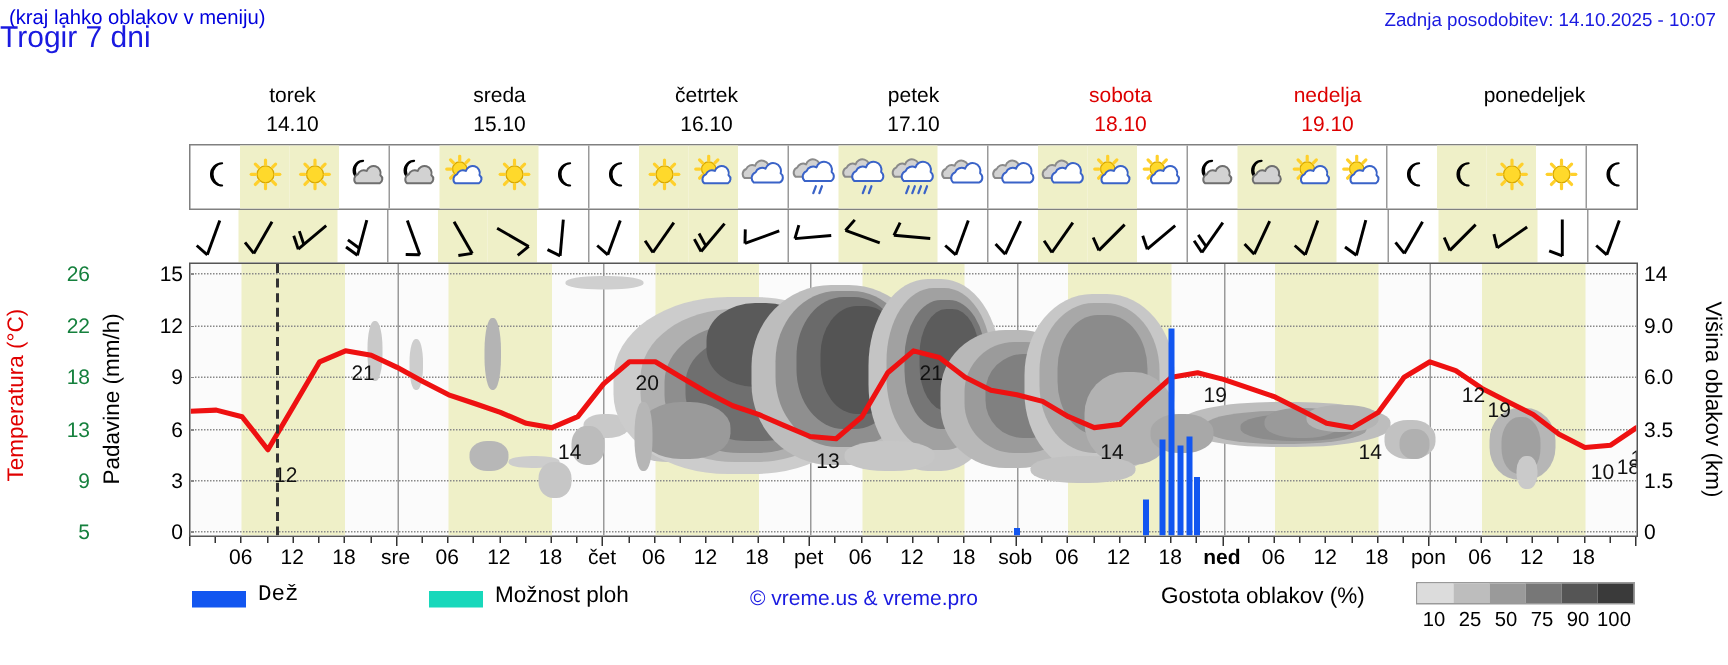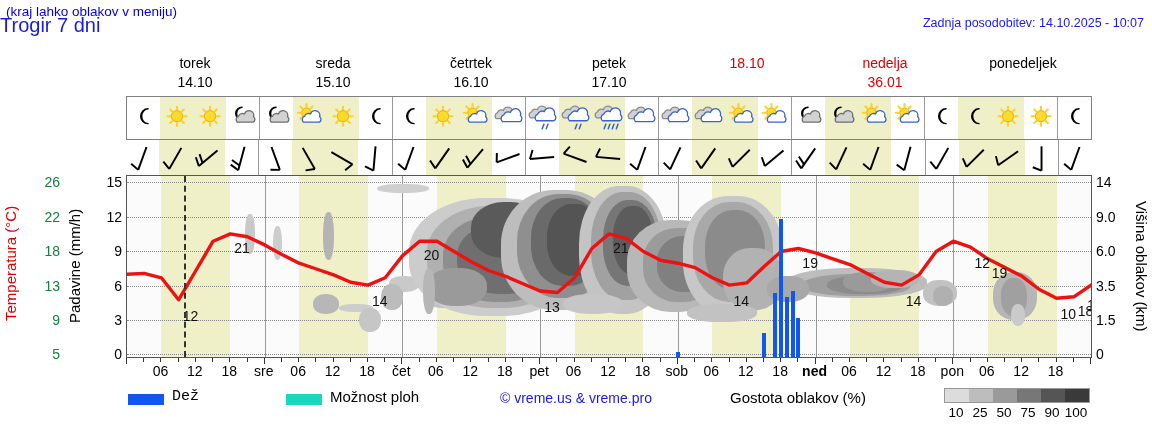--- a/index.html
+++ b/index.html
@@ -3,21 +3,21 @@
 <meta charset="utf-8">
 <style>
   html,body{margin:0;padding:0;background:#fff;}
   body{width:1152px;height:443px;position:relative;
        font-family:"Liberation Sans", sans-serif;overflow:hidden;}
   .abs{position:absolute;}
 
   
   #hdr-left{left:6px;top:4px;font-size:13.5px;color:#0000dd;}
   #hdr-title{left:0;right:0;top:14px;text-align:left;font-size:20px;color:#1a1ae0;}
-  #hdr-right{right:8px;top:16px;font-size:12.5px;color:#1a1ae0;}
+  #hdr-right{right:8px;top:6px;font-size:12.5px;color:#1a1ae0;}
 
   
   #dayband{left:126px;top:54px;width:966px;height:40px;display:flex;}
   .daycell{flex:1 1 0;text-align:center;font-size:14px;color:#000;line-height:19px;}
   .daycell.weekend{color:#dd0000;}
   .dayname{display:block;}
   .daydate{display:block;}
 
   
   #iconstrip{left:126px;top:96px;width:966px;height:44px;
@@ -91,25 +91,26 @@
     </div>
     <div class="daycell">
       <span class="dayname">četrtek</span>
       <span class="daydate">16.10</span>
     </div>
     <div class="daycell">
       <span class="dayname">petek</span>
       <span class="daydate">17.10</span>
     </div>
     <div class="daycell weekend">
+      <span class="dayname">sobota</span>
       <span class="daydate">18.10</span>
     </div>
     <div class="daycell weekend">
       <span class="dayname">nedelja</span>
-      <span class="daydate">36.01</span>
+      <span class="daydate">19.10</span>
     </div>
     <div class="daycell">
       <span class="dayname">ponedeljek</span>
     </div>
   </div>
 
 <div class="abs" id="iconstrip">
     <div class="icell">
       <svg viewBox="0 0 34 32" class="ico">
         <g>
@@ -823,21 +824,21 @@
     <div class="xlab" style="left: 895.143px;">12</div>
     <div class="xlab" style="left: 929.571px;">18</div>
   </div>
 
 <div class="abs" id="legend">
   <div class="lswatch" id="sw-rain" style="left: 2px; top: 8px; background: rgb(18, 86, 240);"></div>
   <div class="ltext" id="lb-rain" style="left: 46px; top: 2px; font-family: Liberation Mono, monospace;">Dež</div>
   <div class="lswatch" id="sw-show" style="left: 160px; top: 8px; background: rgb(24, 216, 187);"></div>
   <div class="ltext" id="lb-show" style="left: 204px; top: 2px;">Možnost ploh</div>
   <div id="copy" style="left: 374px; top: 4px;">© vreme.us &amp; vreme.pro</div>
-  <div id="cloudlegtitle" style="left: 604px; top: 3px;">Gostota oblakov (%)</div>
+  <div id="cloudlegtitle" style="left: 648px; top: 3px;">Gostota oblakov (%)</div>
   <div id="cloudramp" style="left: 818px; top: 2px;">
       <div style="background: rgb(220, 220, 220);"></div>
       <div style="background: rgb(189, 189, 189);"></div>
       <div style="background: rgb(154, 154, 154);"></div>
       <div style="background: rgb(119, 119, 119);"></div>
       <div style="background: rgb(85, 85, 85);"></div>
       <div style="background: rgb(58, 58, 58);"></div>
     </div>
   <div id="cloudnums" style="left: 818px; top: 19px; width: 150px;">
       <span style="left: 12px;">10</span>

